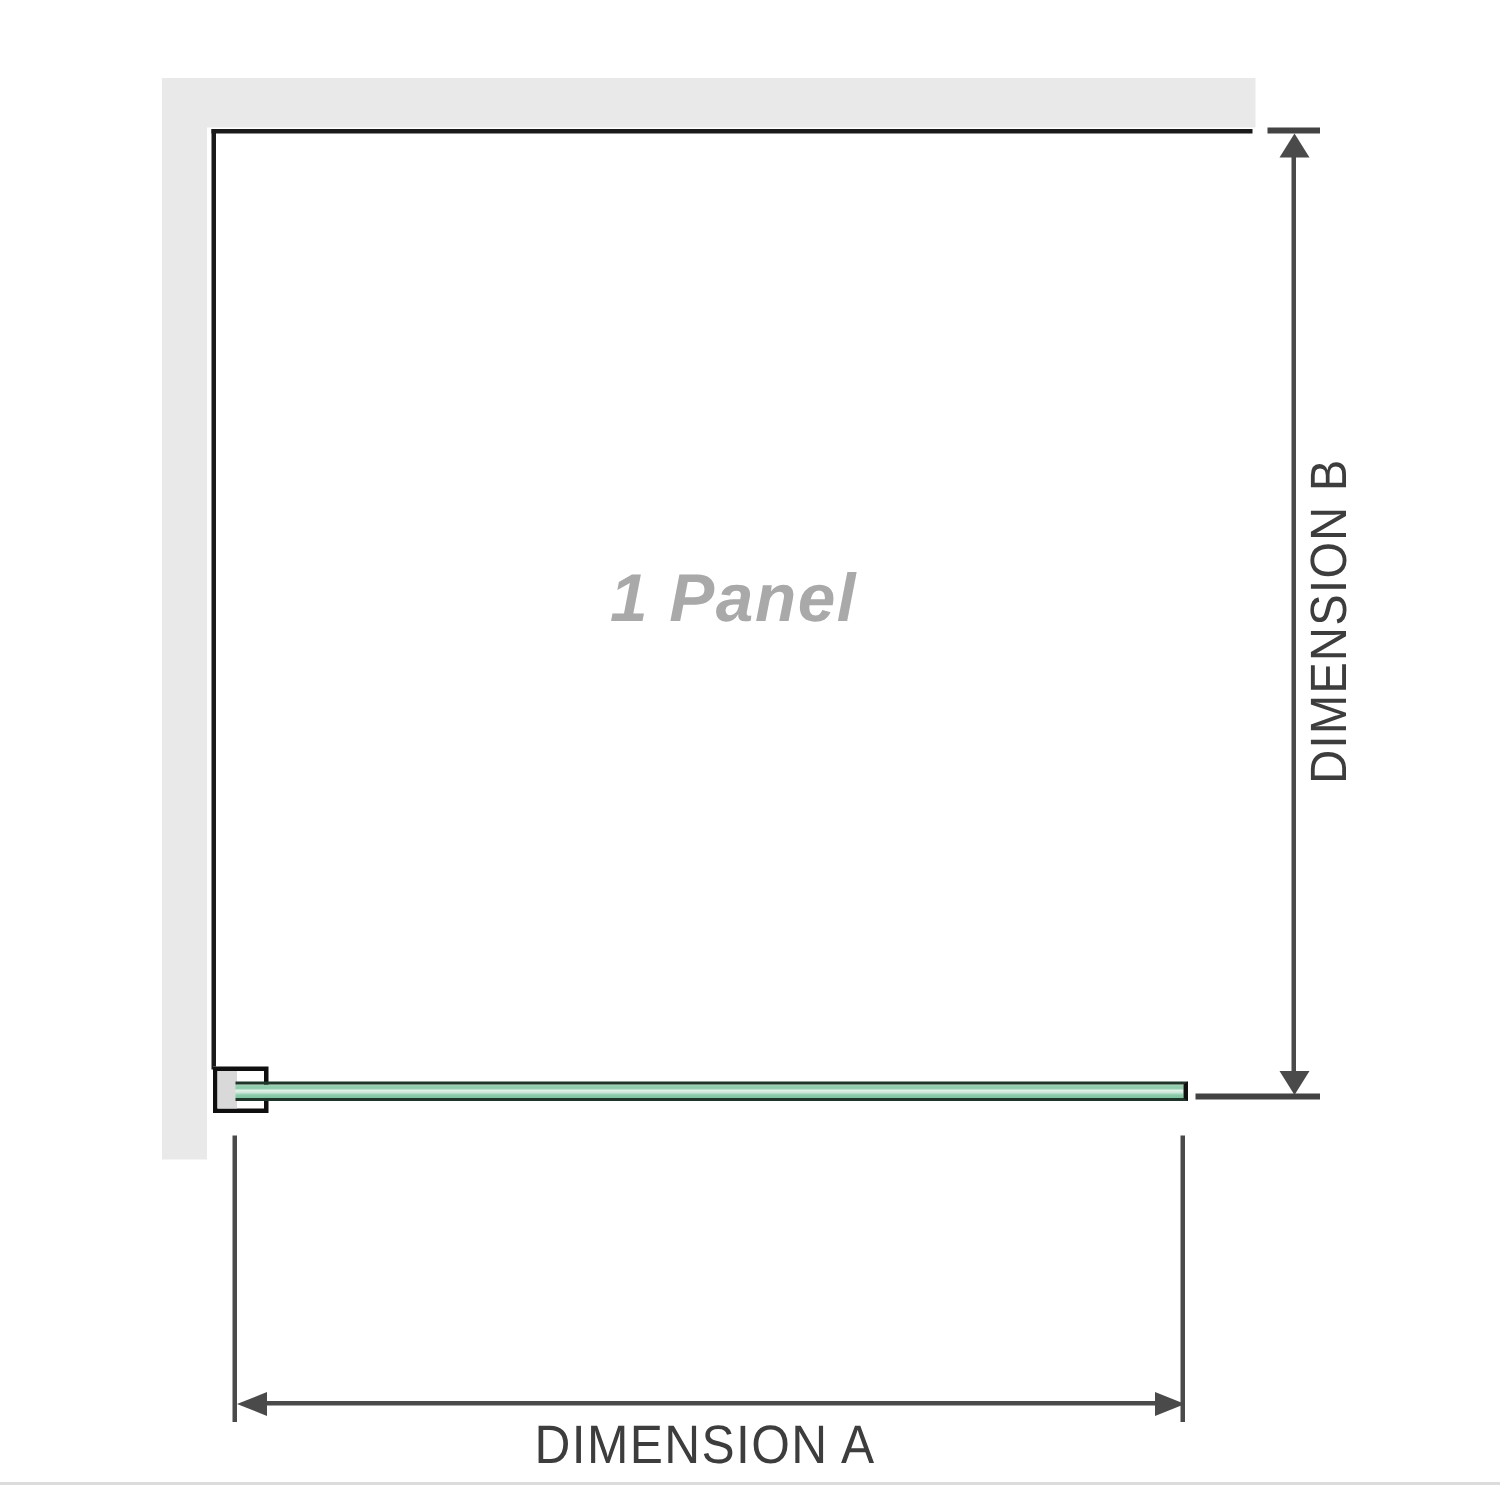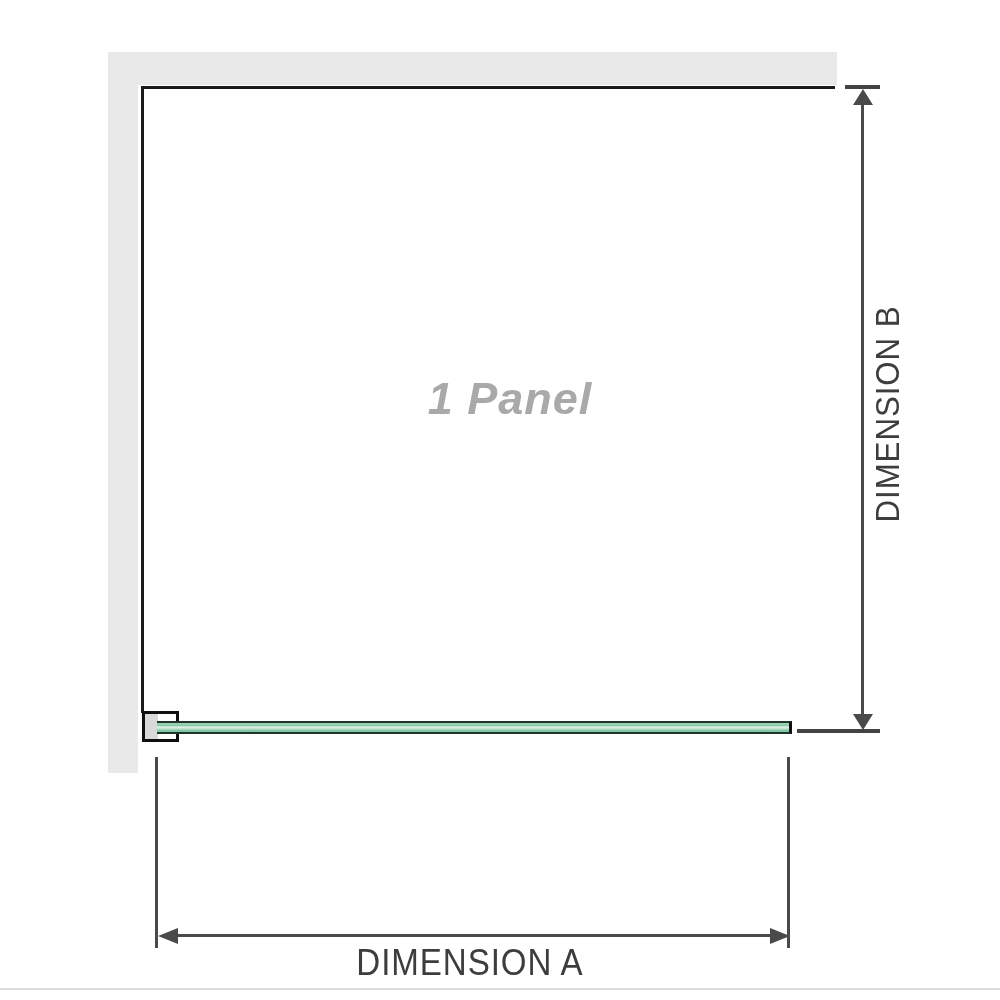--- a/index.html
+++ b/index.html
@@ -21,21 +21,21 @@
   .wall-top  { left:108px; top:52px;  width:729px; height:33px;  background:#e9e9e9; }
   .wall-left { left:108px; top:52px;  width:30px;  height:721px; background:#e9e9e9; }
   .edge-top  { left:141px; top:86px;  width:694px; height:3px;   background:#1a1a1a; }
   .edge-left { left:141px; top:86px;  width:3px;   height:627px; background:#1a1a1a; }
 
   
   .panel-label {
     left:489px; top:399px;
     transform: translate(-50%,-50%);
     font-size:45px; font-weight:bold; font-style:italic;
-    color:#a9a9a9; letter-spacing:1px; white-space:nowrap;margin-left:21px;
+    color:#a9a9a9; letter-spacing:1px; white-space:nowrap;
   }
 
   
   .bracket {
     left:142px; top:711px; width:37px; height:31px;
     border:3px solid #0f0f0f; background:#ffffff; box-sizing:border-box;
   }
   .bracket-wall-pad {
     left:0; top:0; width:13px; height:25px; background:#d9d9d9;
   }

